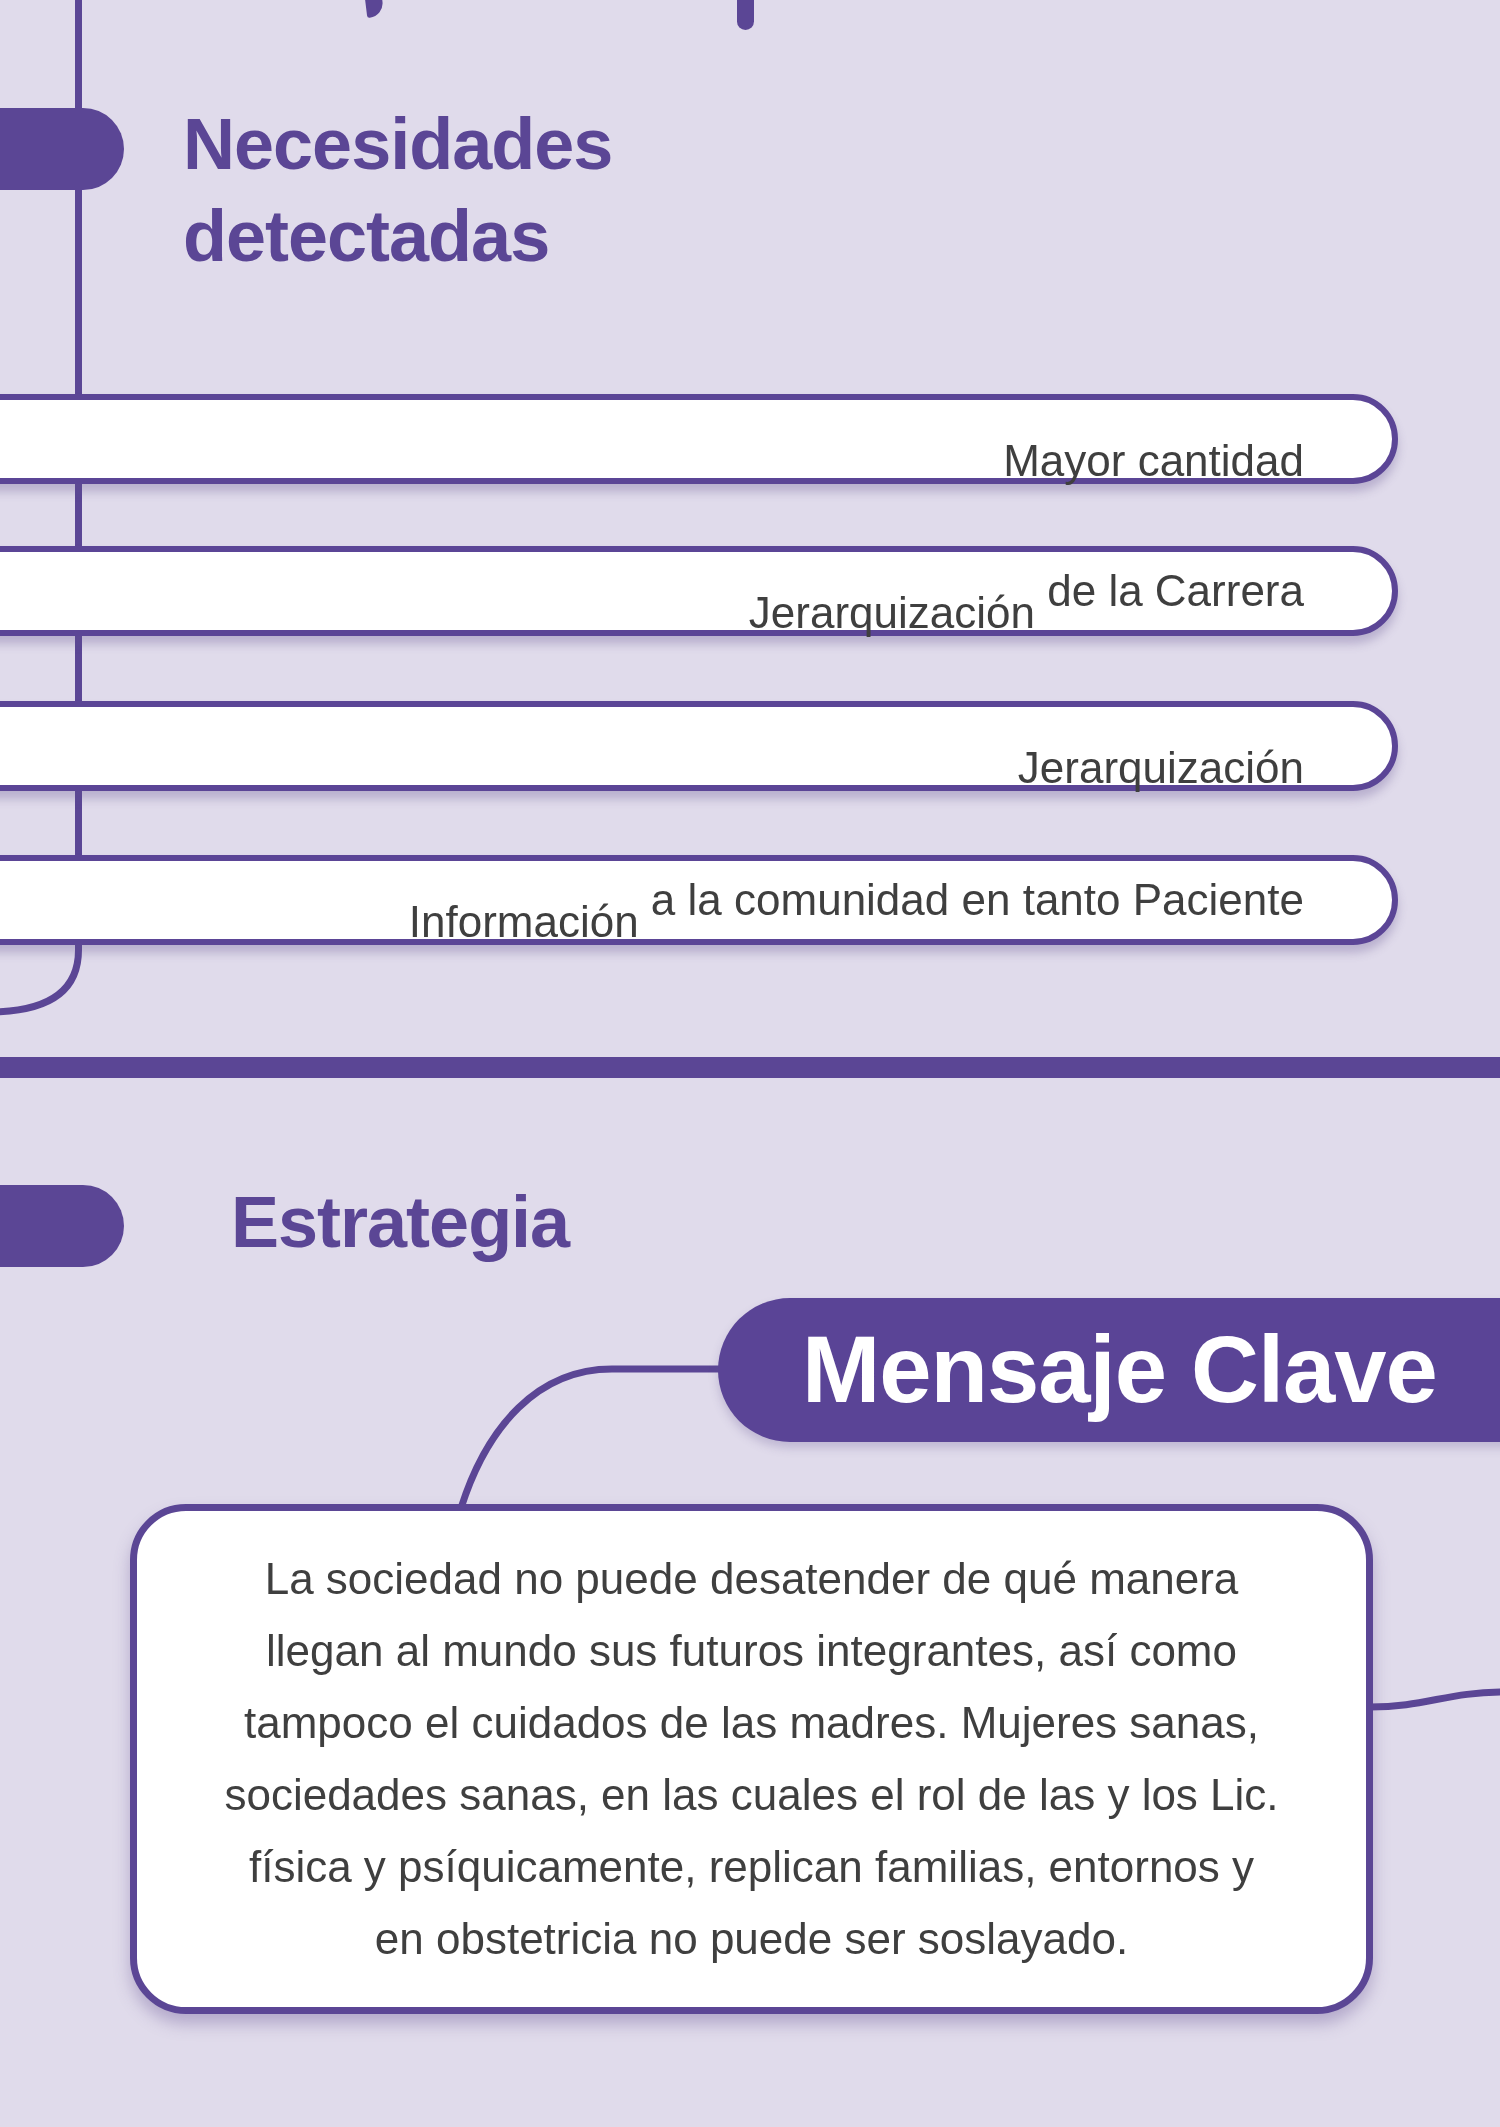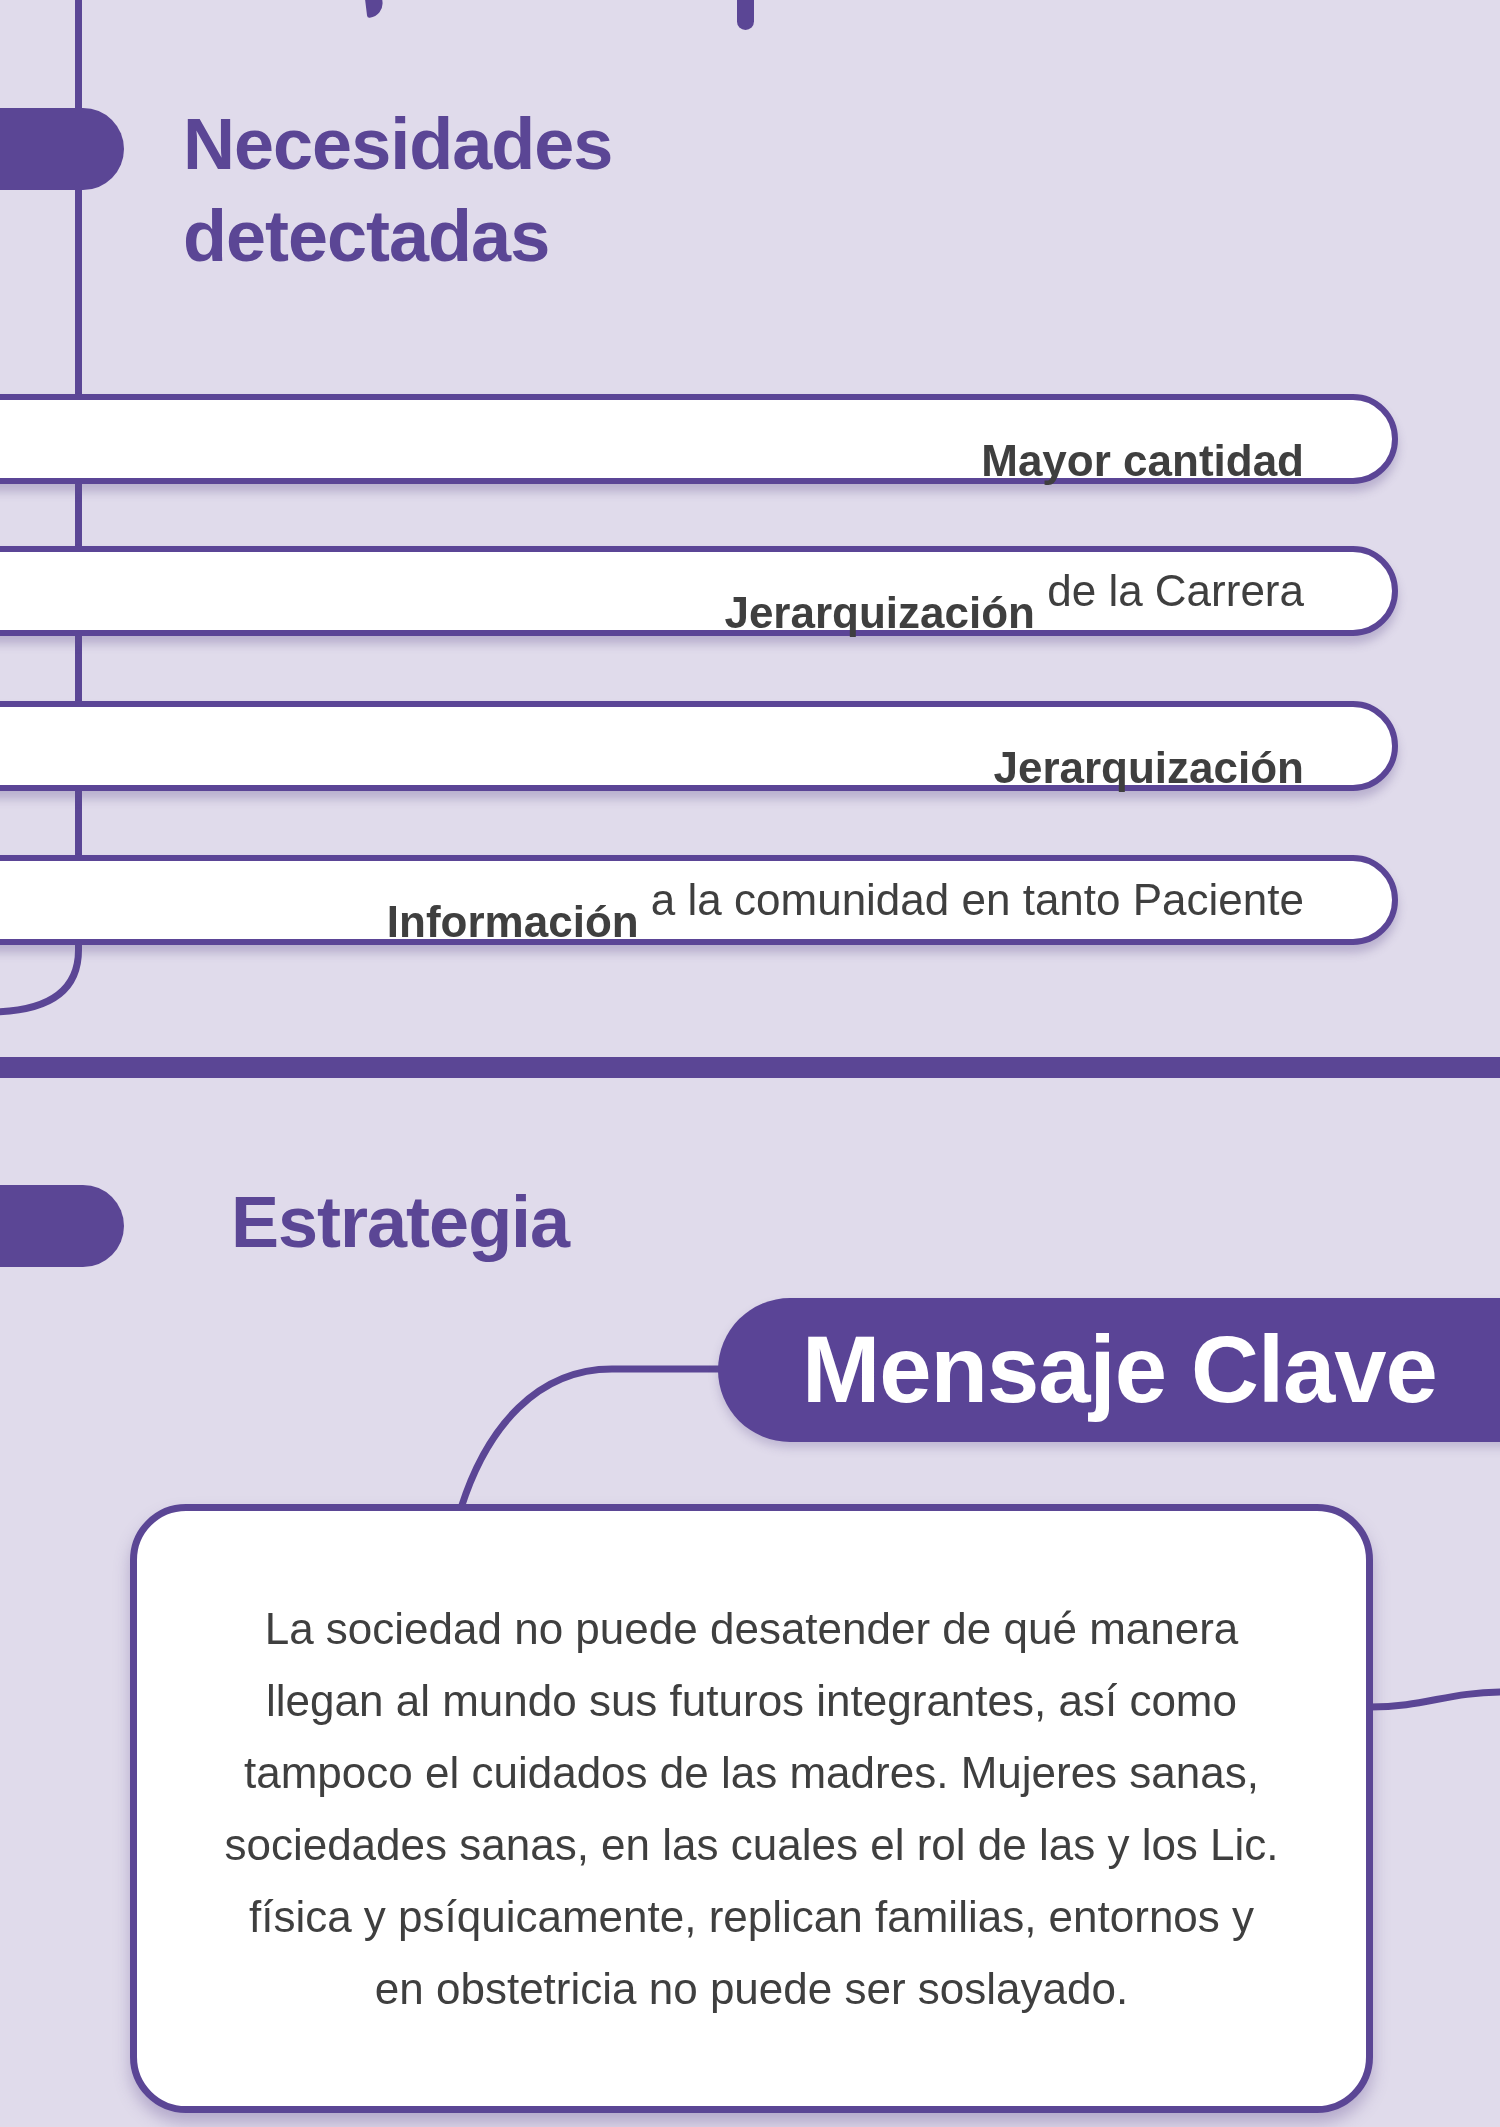--- a/index.html
+++ b/index.html
@@ -39,21 +39,21 @@
   
   .pill{
     position:absolute;left:-80px;width:1478px;height:90px;z-index:4;
     background:#ffffff;border:6px solid #5b4596;border-radius:0 45px 45px 0;
     box-sizing:border-box;
     display:flex;align-items:center;justify-content:flex-end;
     padding-right:88px;
     font-size:44px;color:#3f3f3f;white-space:pre;
     box-shadow:0 8px 10px rgba(96,78,142,0.30);
   }
-  .pill .b{font-weight:700;margin-top:44px;}
+  .pill .b{font-weight:400;margin-top:44px;}
   .pill-1{top:394px;}
   .pill-2{top:546px;}
   .pill-3{top:701px;}
   .pill-4{top:855px;}
 
   .divider{
     position:absolute;left:0;top:1057px;width:1500px;height:21px;z-index:3;
     background:#5b4695;
   }
 
@@ -62,21 +62,21 @@
     position:absolute;left:718px;top:1298px;width:800px;height:144px;z-index:4;
     background:#5a4496;border-radius:72px 0 0 72px;
     display:flex;align-items:center;
     padding-left:84px;box-sizing:border-box;
     color:#ffffff;font-size:94px;font-weight:600;letter-spacing:-1px;
     box-shadow:0 6px 10px rgba(96,78,142,0.25);
   }
 
   
   .message-card{
-    position:absolute;left:130px;top:1504px;width:1243px;height:609px;z-index:4;
+    position:absolute;left:130px;top:1504px;width:1243px;height:510px;z-index:4;
     background:#ffffff;border:7px solid #5b4695;border-radius:56px;
     box-sizing:border-box;
     box-shadow:0 10px 16px rgba(96,78,142,0.35);
     display:flex;align-items:center;justify-content:center;
   }
   .message-text{
     width:100%;text-align:center;
     font-size:44px;line-height:72px;color:#3f3f3f;
   }
   .message-text .b{font-weight:400;}

